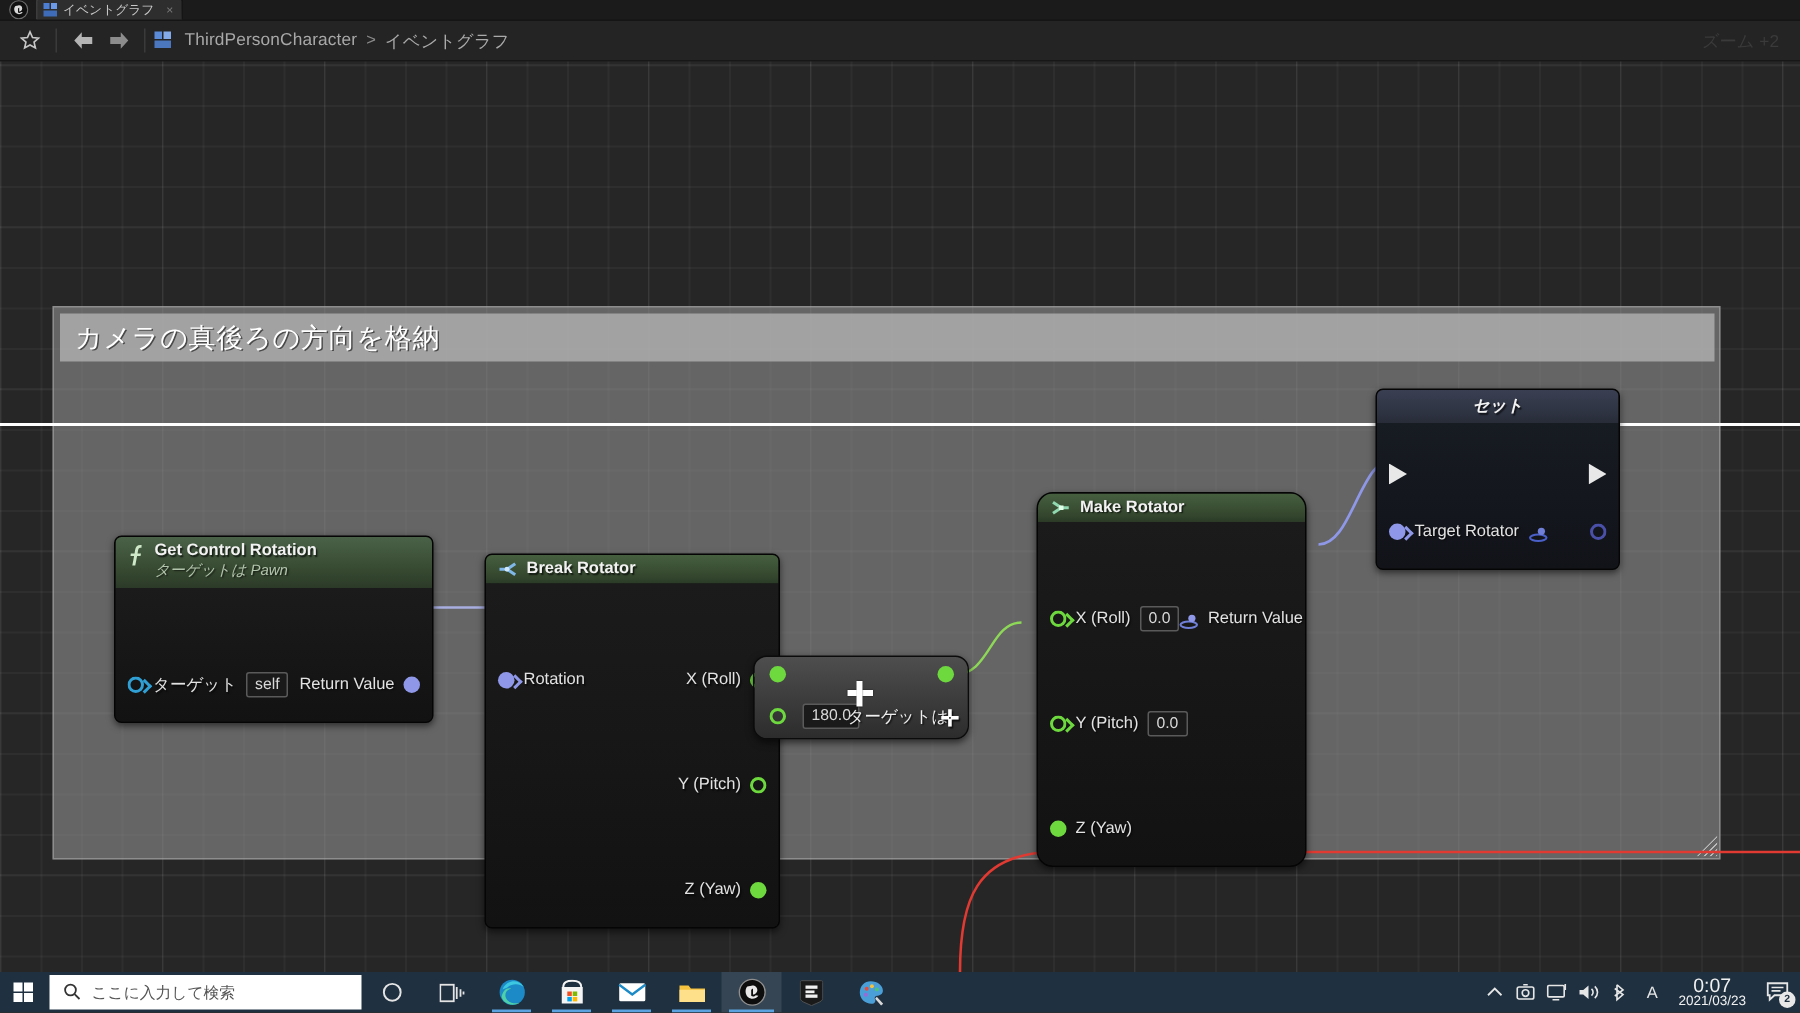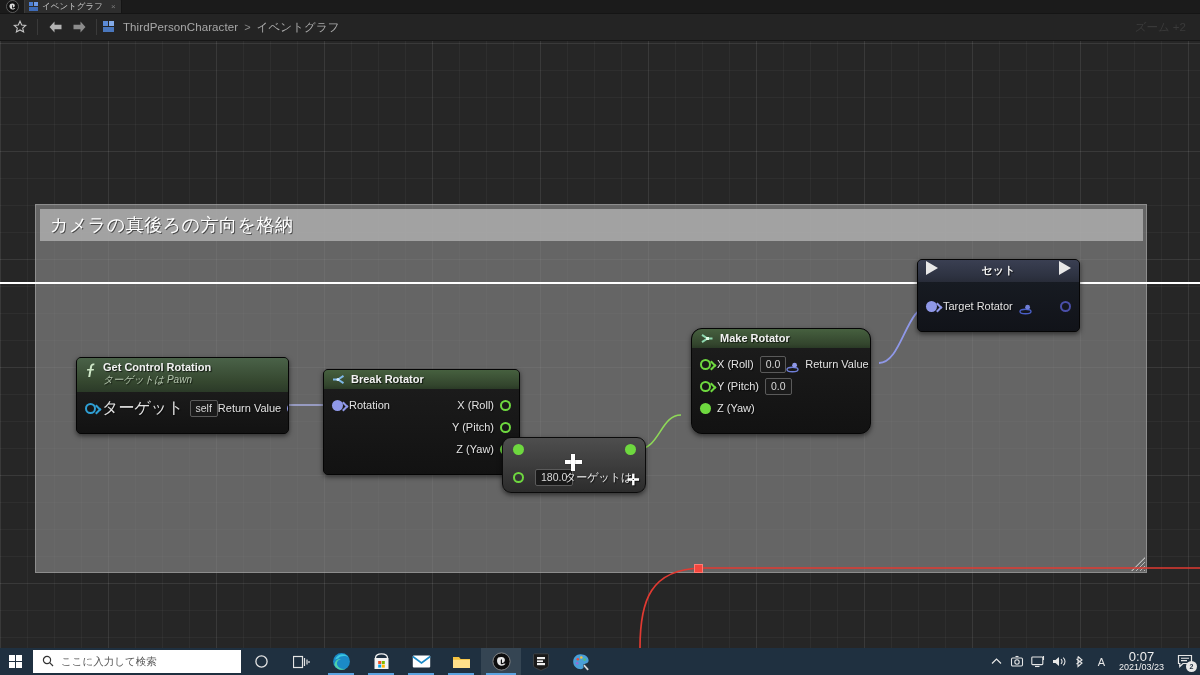--- a/index.html
+++ b/index.html
@@ -174,20 +174,21 @@
     padding-bottom: 5px;
     align-items: flex-start;
   }
   .node-header.pure {
     background: linear-gradient(to bottom, #46603f 0%, #33452d 80%, #2a3a26 100%);
   }
   .node-header.setvar {
     background: linear-gradient(to bottom, #3a3f52 0%, #2e3342 70%, #282c38 100%);
     justify-content: center;
     padding: 3px 10px 4px 10px;
+    font-style: italic;
   }
   .node-title {
     font-size: 11px; font-weight: bold; color: #f2f2f2;
     text-shadow: 1px 1px 1px rgba(0,0,0,0.7);
     white-space: nowrap;
   }
   .node-subtitle {
     font-size: 10px; color: #b3c4ad; font-style: italic;
     text-shadow: 1px 1px 1px rgba(0,0,0,0.6);
     white-space: nowrap;
@@ -199,31 +200,32 @@
     padding: 5px 0 14px 0;
   }
   .node-body.dark {
     background: linear-gradient(to bottom, #171b22, #111319);
   }
 
   .pinrow {
     display: flex; align-items: center;
     min-height: 22px;
     padding: 0 8px;
+    margin-top: 48px;
   }
   .pinrow.split { justify-content: space-between; }
   .pin-left { display: flex; align-items: center; gap: 6px; }
   .pin-right { display: flex; align-items: center; gap: 6px; }
 
   .pin-label {
     font-size: 11px; color: #e2e2e2;
     text-shadow: 1px 1px 1px rgba(0,0,0,0.6);
     white-space: nowrap;
   }
-  .pin-label.jp { font-size: 16px; }
+  .pin-label.jp { font-size: 11px; }
 
   
   .pin {
     width: 11px; height: 11px; border-radius: 50%;
     flex: 0 0 auto; position: relative;
   }
   .pin.hollow { background: transparent; box-shadow: inset 0 0 0 2px currentColor; }
   .pin.filled { background: currentColor; }
   .pin::after {
     content: ""; position: absolute;

